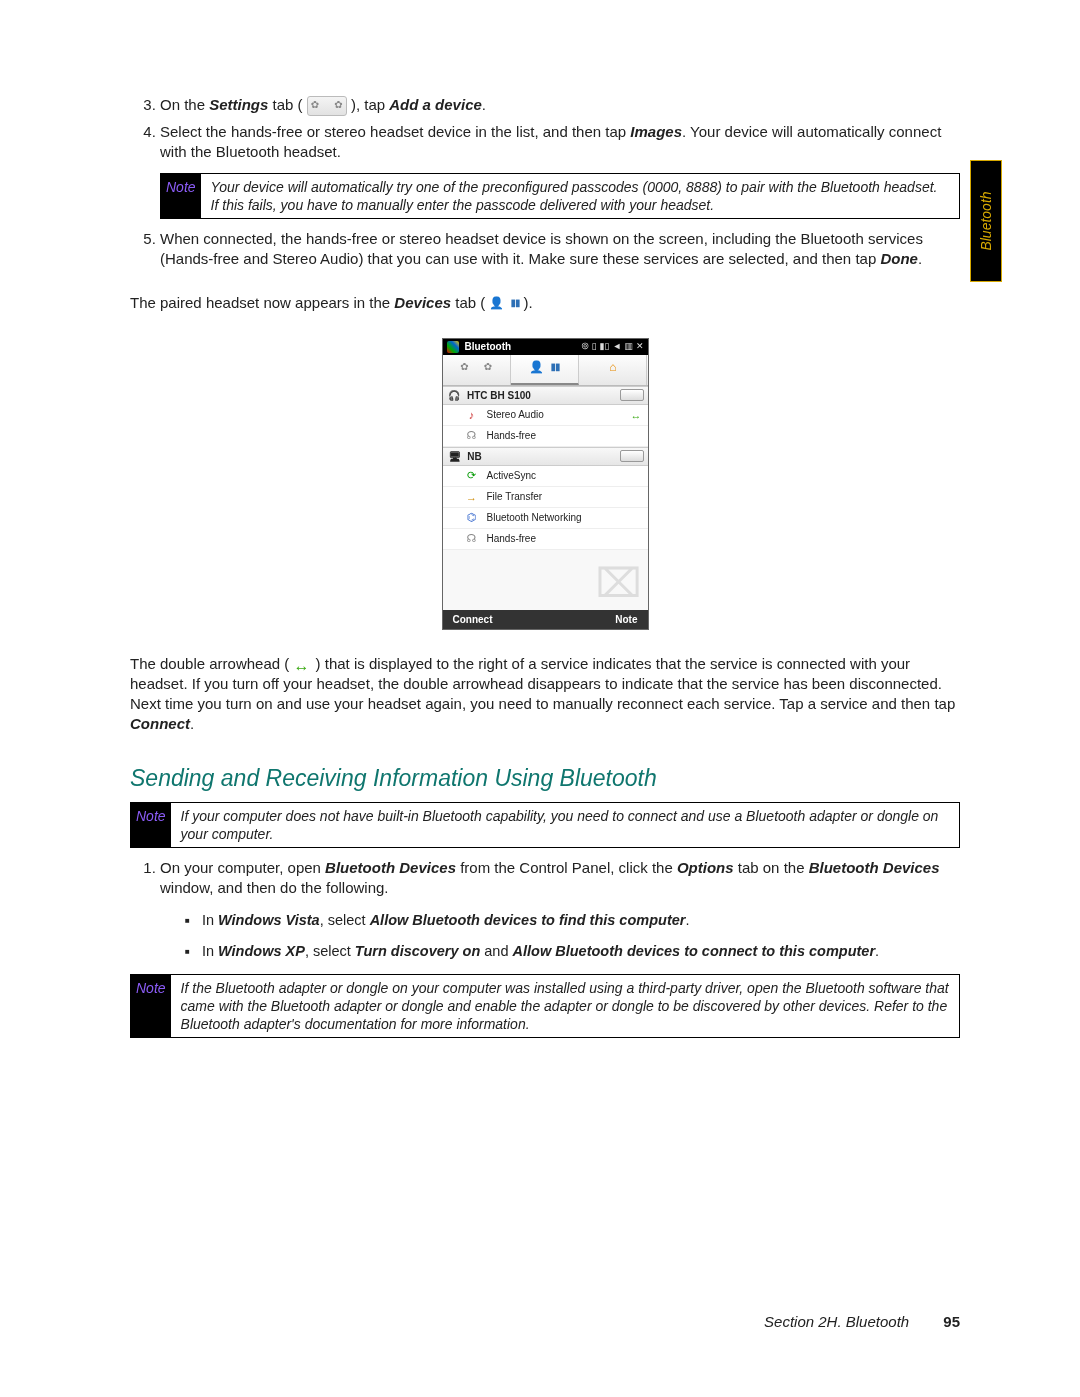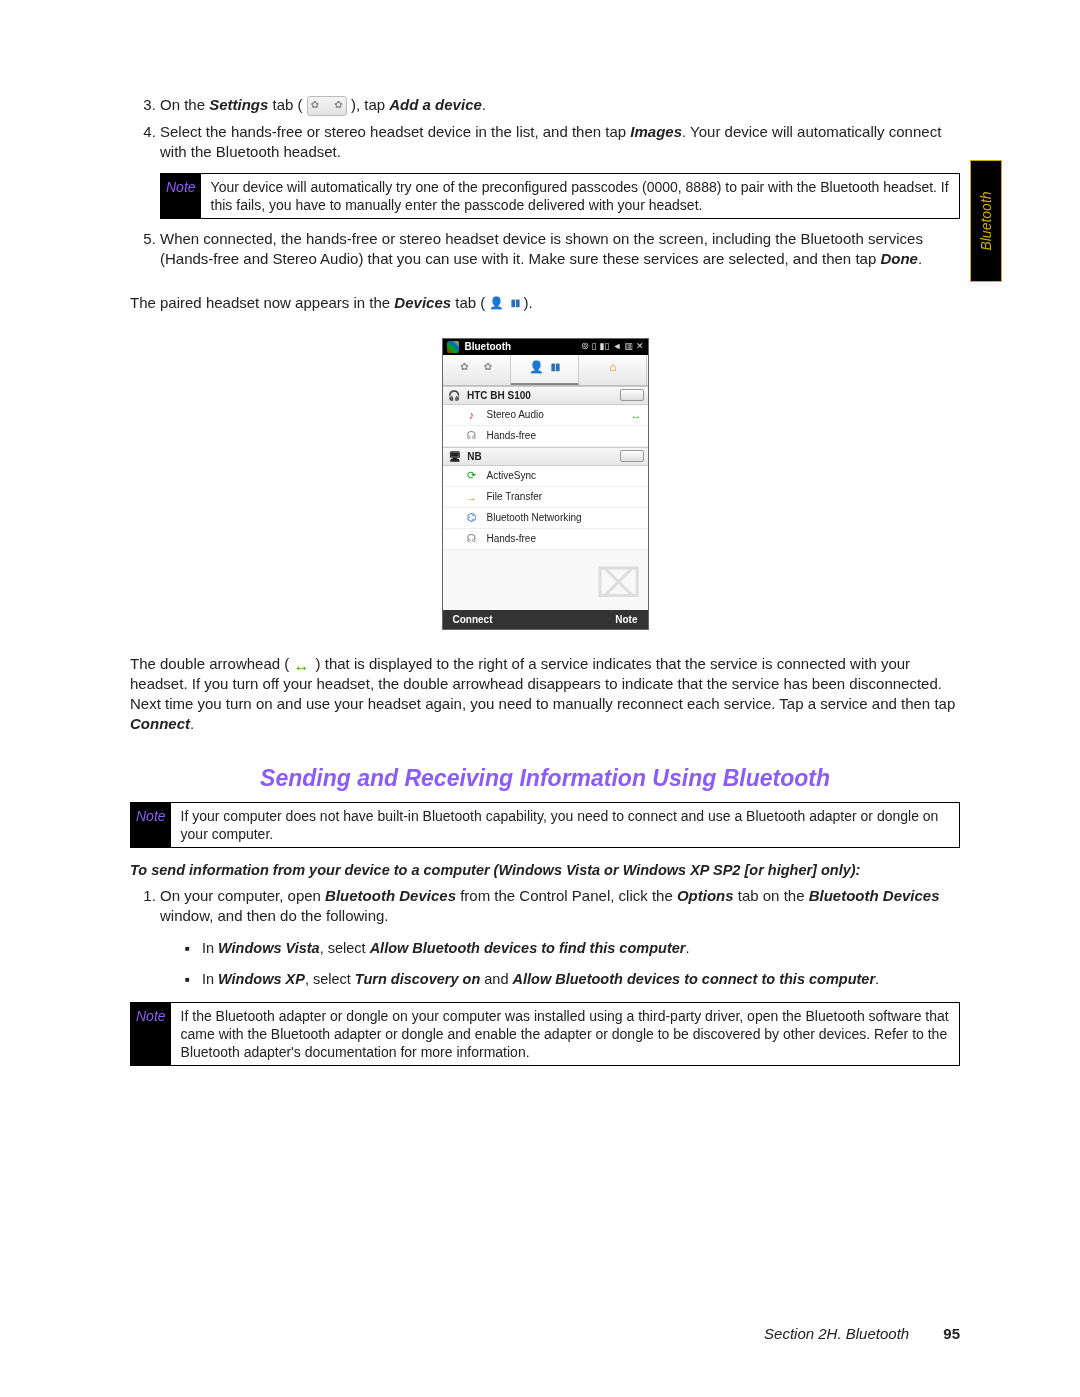--- a/index.html
+++ b/index.html
@@ -57,32 +57,32 @@
     background: #000;
     color: #8b5cf6;
     font-style: italic;
     padding: 4px 5px;
     flex-shrink: 0;
     display: flex;
     align-items: flex-start;
   }
   .note-text {
     padding: 4px 10px;
+    font-style: italic;
   }
   p.body {
     margin: 24px 0;
     line-height: 1.35;
   }
   h2.section-heading {
     font-style: italic;
-    font-weight: bold;
+    font-weight: normal;
     font-size: 23px;
     margin: 30px 0 10px 0;
-    color: #8b5cf6;
-    text-align: center;
+    color: #0f766e;
   }
   .sub-instruction {
     font-style: italic;
     font-weight: bold;
     margin: 14px 0 8px 0;
     font-size: 14.5px;
   }
   ul.bullets {
     list-style: none;
     padding-left: 25px;
@@ -94,21 +94,21 @@
     margin-right: 8px;
     position: relative;
     top: -2px;
   }
   ul.bullets li {
     margin: 12px 0;
     font-size: 14.5px;
   }
   .footer {
     position: absolute;
-    bottom: 55px;
+    bottom: 67px;
     width: 830px;
     text-align: right;
     font-style: italic;
     font-size: 15px;
   }
   .footer .pnum {
     font-style: normal;
     font-weight: bold;
     margin-left: 30px;
   }
@@ -364,21 +364,20 @@
   </p>
 
   <h2 class="section-heading">Sending and Receiving Information Using Bluetooth</h2>
 
 
   <div class="note-box" style="margin-left:0;">
     <div class="note-label">Note</div>
     <div class="note-text">If your computer does not have built-in Bluetooth capability, you need to connect and use a Bluetooth adapter or dongle on your computer.</div>
   </div>
 
-  <p class="sub-instruction">To send information from your device to a computer (Windows Vista or Windows XP SP2 [or higher] only):</p>
 
   <ol class="main-list" start="1">
     <li>
       <span>On your computer, open </span><span class="bolditalic">Bluetooth Devices</span><span> from the Control Panel, click the </span><span class="bolditalic">Options</span><span> tab on the </span><span class="bolditalic">Bluetooth Devices</span><span> window, and then do the following.</span>
       <ul class="bullets">
         <li>
           <span>In </span><span class="bolditalic">Windows Vista</span><span>, select </span><span class="bolditalic">Allow Bluetooth devices to find this computer</span><span>.</span>
         </li>
         <li>
           <span>In </span><span class="bolditalic">Windows XP</span><span>, select </span><span class="bolditalic">Turn discovery on</span><span> and </span><span class="bolditalic">Allow Bluetooth devices to connect to this computer</span><span>.</span>

